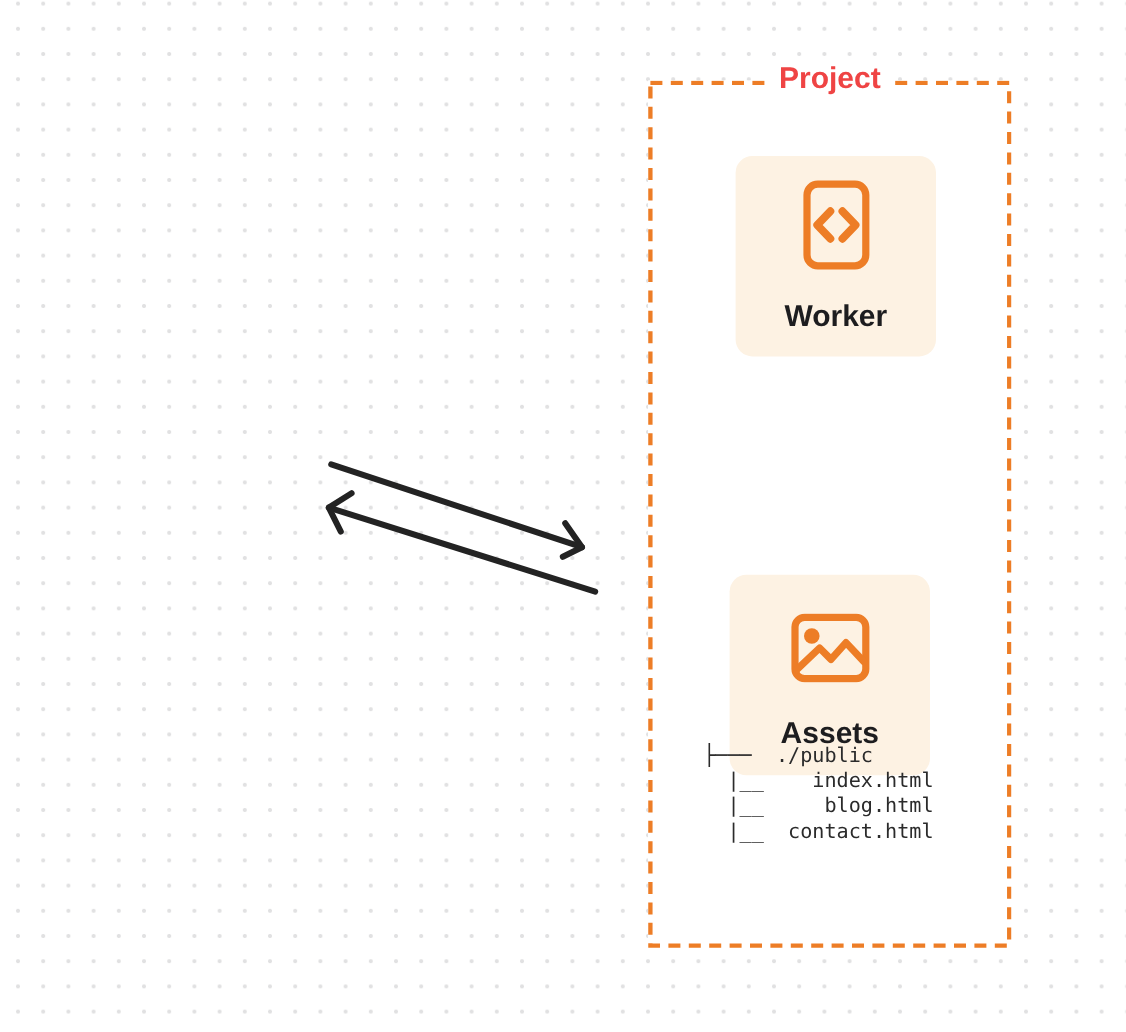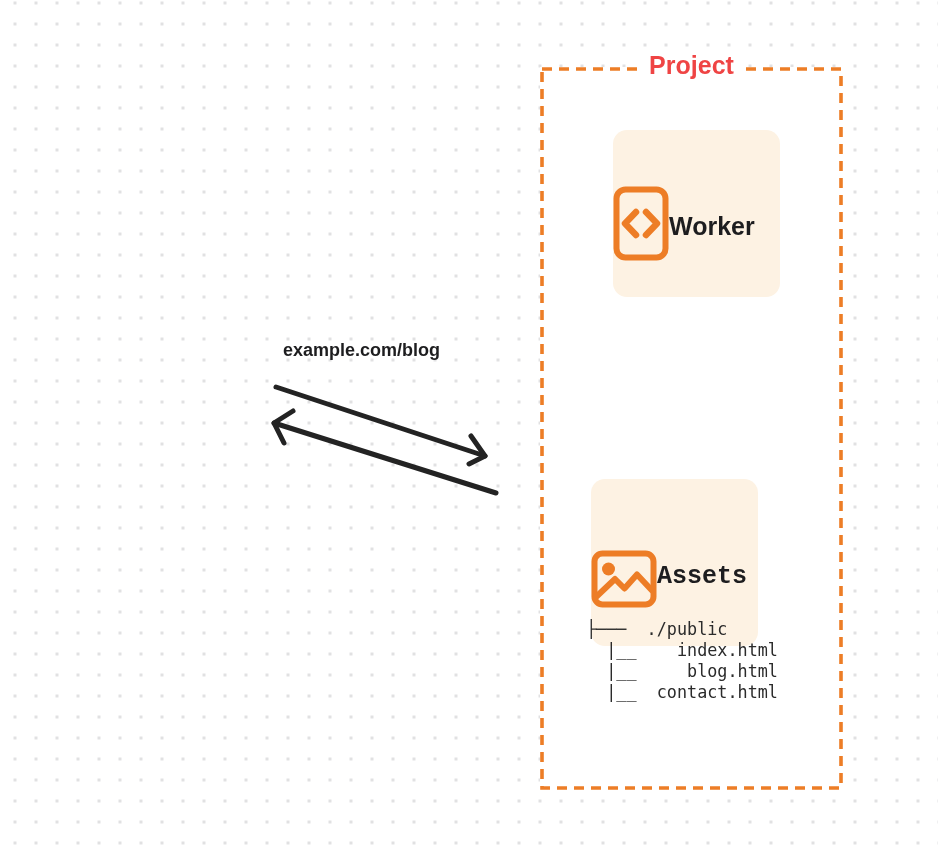--- a/index.html
+++ b/index.html
@@ -68,50 +68,49 @@
     color: #ef4444;
     white-space: nowrap;
   }
 
   
   .card {
     position: absolute;
     width: 167px; height: 167px;
     background: #fdf2e3;
     border-radius: 14px;
-    display: flex; align-items: center;
+    display: flex; flex-direction: column; align-items: center;
   }
   .card .card-label {
     font-size: 25px; font-weight: 700; color: #1d1d1f;
   }
   .worker-card { left: 73px; top: 63px; }
   .worker-card .icon-wrap { margin-top: 20px; height: 75px; }
   .worker-card .card-label { margin-top: 25px; }
-  .assets-card { left: 51px; top: 412px; font-family: Liberation Mono, monospace; }
+  .assets-card { left: 68px; top: 412px; }
   .assets-card .icon-wrap { margin-top: 32px; height: 58px; }
   .assets-card .card-label { margin-top: 28px; }
 
   
   .file-tree {
     position: absolute;
     left: 46px; top: 552px;
     font-family: "DejaVu Sans Mono", "Liberation Mono", monospace;
     font-size: 16.8px;
     line-height: 21px;
     color: #2b2b2b;
     white-space: pre;
   }
 </style>
 </head>
 <body>
 
 <div class="canvas">
 
 
-  <div class="url-label">example.com/blog</div>
 
   <svg class="arrows-svg" viewBox="0 0 938 860" fill="none" xmlns="http://www.w3.org/2000/svg">
     <g stroke="#232323" stroke-width="5" stroke-linecap="round" stroke-linejoin="round">
 
       <path d="M276 387 L485 456"></path>
       <path d="M471 436 L485 456 L469 464"></path>
 
       <path d="M496 493 L274 423"></path>
       <path d="M293 411 L274 423 L284 443"></path>
     </g>

